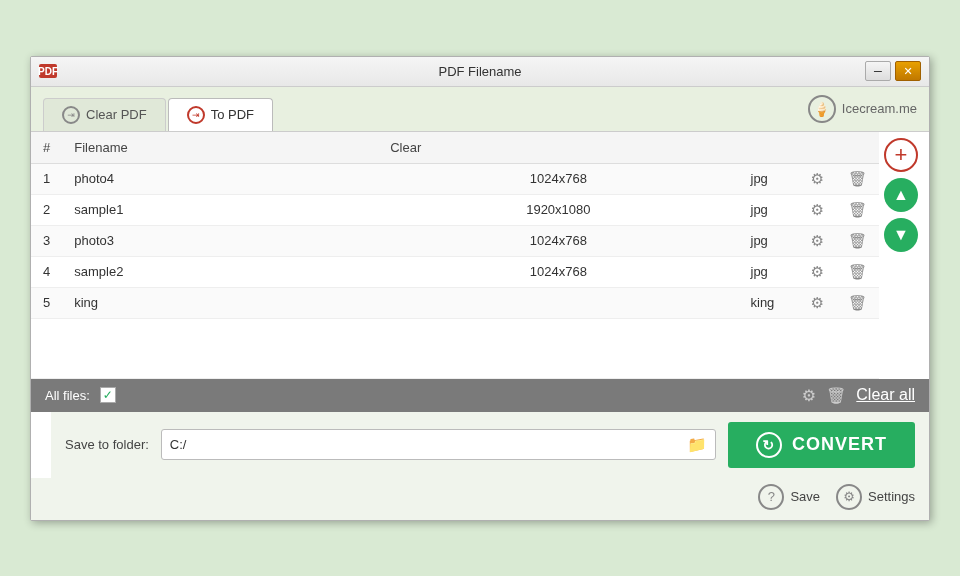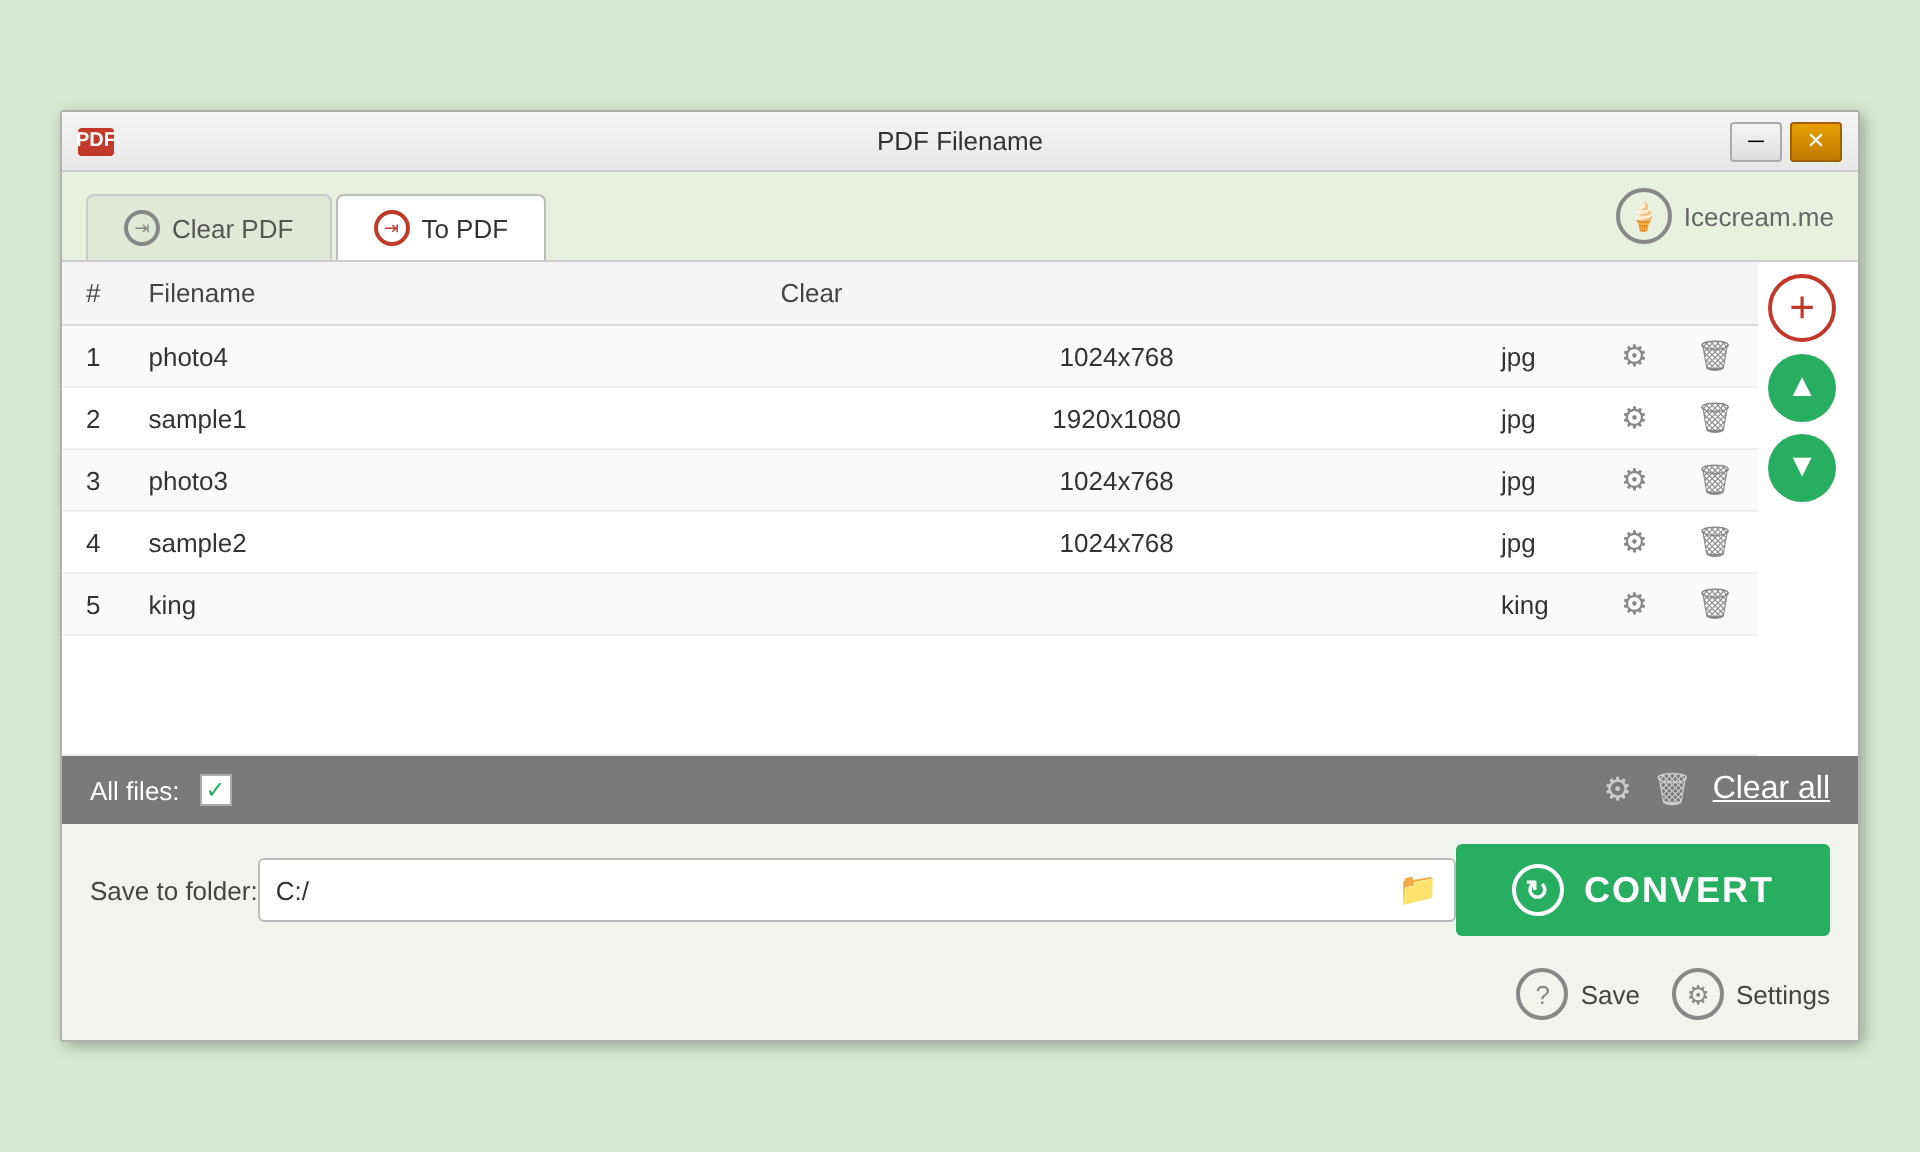--- a/index.html
+++ b/index.html
@@ -274,20 +274,22 @@
       color: white;
       text-decoration: underline;
       cursor: pointer;
       font-size: 16px;
     }
     .save-row {
       background: #f0f4ec;
       padding: 10px 14px;
       display: flex;
       align-items: center;
+      gap: 12px;
+      margin-left: 20px;
     }
     .save-label {
       font-size: 13px;
       color: #444;
       white-space: nowrap;
     }
     .save-input-wrap {
       flex: 1;
       display: flex;
       align-items: center;

